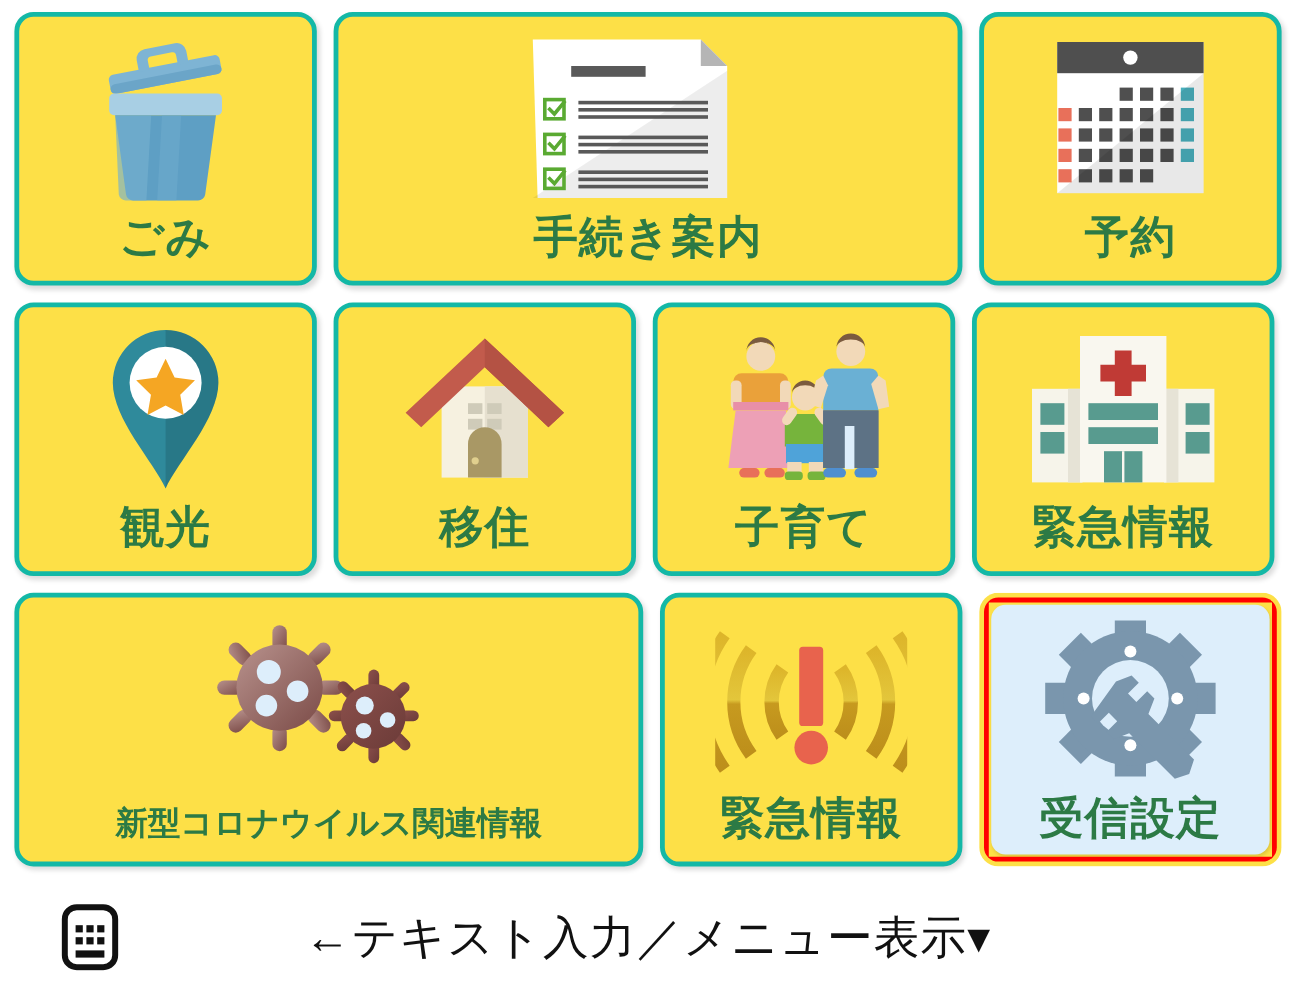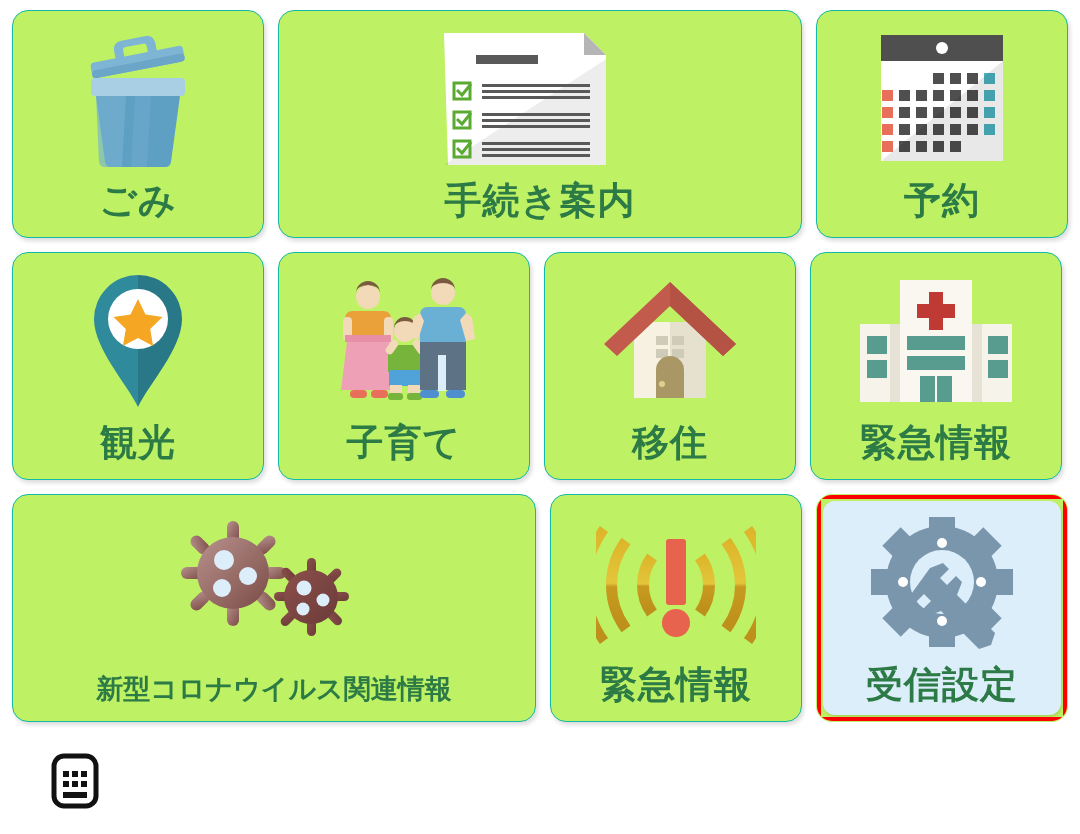--- a/index.html
+++ b/index.html
@@ -29,22 +29,22 @@
   .menu-row {
     display: flex;
     gap: 14px;
     height: 228px;
     margin-bottom: 14px;
   }
   .menu-row:last-child { margin-bottom: 0; }
 
   .card {
     position: relative;
-    background: #bef264;
-    border: 1px solid #14b8a6;
+    background: #fde047;
+    border: 4px solid #14b8a6;
     border-radius: 16px;
     box-shadow: 2px 3px 4px rgba(0,0,0,0.14);
     display: flex;
     flex-direction: column;
     align-items: center;
     justify-content: flex-end;
     padding-bottom: 6px;
     overflow: hidden;
     cursor: pointer;
   }
@@ -250,20 +250,42 @@
       <div class="card w-quarter">
         <div class="icon-wrap">
           <svg width="110" height="140" viewBox="0 0 110 140">
             <path d="M55 4 a44 44 0 0 1 44 44 c0 30 -34 66 -44 88 c-10 -22 -44 -58 -44 -88 a44 44 0 0 1 44 -44 z" fill="#2f8a9b"></path>
             <path d="M55 4 a44 44 0 0 1 44 44 c0 30 -34 66 -44 88 z" fill="#000000" opacity="0.13"></path>
             <circle cx="55" cy="48" r="30" fill="#ffffff"></circle>
             <path d="M55 28 l7.5 15.5 l17 2.4 l-12.3 12 l2.9 17 l-15.1 -8 l-15.1 8 l2.9 -17 l-12.3 -12 l17 -2.4 z" fill="#f5a623"></path>
           </svg>
         </div>
         <div class="card-label">観光</div>
+      </div>
+
+      <div class="card w-quarter">
+        <div class="icon-wrap">
+          <svg width="140" height="130" viewBox="0 0 140 130">
+
+            <rect x="34" y="46" width="72" height="76" fill="#f6f1e0"></rect>
+            <rect x="70" y="46" width="36" height="76" fill="#e6e0cf"></rect>
+
+            <path d="M70 6 l66 62 l-13 12 l-53 -50 l-53 50 l-13 -12 z" fill="#c25b4c"></path>
+            <path d="M70 6 l66 62 l-13 12 l-53 -50 z" fill="#b45244"></path>
+
+            <rect x="56" y="60" width="12" height="9" fill="#cfcbb9"></rect>
+            <rect x="72" y="60" width="12" height="9" fill="#cfcbb9"></rect>
+            <rect x="56" y="73" width="12" height="9" fill="#cfcbb9"></rect>
+            <rect x="72" y="73" width="12" height="9" fill="#cfcbb9"></rect>
+
+            <path d="M56 122 v-28 a14 14 0 0 1 28 0 v28 z" fill="#a99865"></path>
+            <circle cx="62" cy="108" r="3" fill="#e0cf8e"></circle>
+          </svg>
+        </div>
+        <div class="card-label">移住</div>
       </div>
 
       <div class="card w-quarter">
         <div class="icon-wrap">
           <svg width="155" height="140" viewBox="0 0 155 140">
 
             <path d="M34 16 a9 7 0 0 1 14 0 z" fill="#7b5b3f"></path>
             <circle cx="41" cy="26" r="12" fill="#f2d9b8"></circle>
             <path d="M29 22 a12 12 0 0 1 24 0 a12 8 0 0 0 -24 0 z" fill="#7b5b3f"></path>
             <path d="M25 40 h32 a7 7 0 0 1 7 7 v20 h-46 v-20 a7 7 0 0 1 7 -7 z" fill="#eaa13a"></path>
@@ -291,42 +313,20 @@
             <path d="M93 42 l-6 4 l-5 20 l9 3 l6 -19 z" fill="#f2d9b8"></path>
             <path d="M139 42 l6 4 l3 22 l-9 2 l-6 -21 z" fill="#f2d9b8"></path>
             <path d="M93 71 h46 v48 h-18 v-30 h-10 v30 h-18 z" fill="#5d7285"></path>
             <rect x="93" y="71" width="46" height="48" fill="#5d7285"></rect>
             <rect x="111" y="84" width="8" height="36" fill="#ddeefb"></rect>
             <rect x="93" y="119" width="19" height="8" rx="4" fill="#4f8fd0"></rect>
             <rect x="119" y="119" width="19" height="8" rx="4" fill="#4f8fd0"></rect>
           </svg>
         </div>
         <div class="card-label">子育て</div>
-      </div>
-
-      <div class="card w-quarter">
-        <div class="icon-wrap">
-          <svg width="140" height="130" viewBox="0 0 140 130">
-
-            <rect x="34" y="46" width="72" height="76" fill="#f6f1e0"></rect>
-            <rect x="70" y="46" width="36" height="76" fill="#e6e0cf"></rect>
-
-            <path d="M70 6 l66 62 l-13 12 l-53 -50 l-53 50 l-13 -12 z" fill="#c25b4c"></path>
-            <path d="M70 6 l66 62 l-13 12 l-53 -50 z" fill="#b45244"></path>
-
-            <rect x="56" y="60" width="12" height="9" fill="#cfcbb9"></rect>
-            <rect x="72" y="60" width="12" height="9" fill="#cfcbb9"></rect>
-            <rect x="56" y="73" width="12" height="9" fill="#cfcbb9"></rect>
-            <rect x="72" y="73" width="12" height="9" fill="#cfcbb9"></rect>
-
-            <path d="M56 122 v-28 a14 14 0 0 1 28 0 v28 z" fill="#a99865"></path>
-            <circle cx="62" cy="108" r="3" fill="#e0cf8e"></circle>
-          </svg>
-        </div>
-        <div class="card-label">移住</div>
       </div>
 
       <div class="card w-quarter">
         <div class="icon-wrap">
           <svg width="160" height="130" viewBox="0 0 160 130">
 
             <rect x="4" y="48" width="42" height="78" fill="#f6f4ea"></rect>
             <rect x="114" y="48" width="42" height="78" fill="#f6f4ea"></rect>
             <rect x="34" y="48" width="12" height="78" fill="#e6e3d6"></rect>
             <rect x="114" y="48" width="12" height="78" fill="#e6e3d6"></rect>
@@ -473,15 +473,16 @@
         <rect x="3" y="3" width="42" height="50" rx="10" fill="none" stroke="#111111" stroke-width="5"></rect>
         <rect x="12" y="18" width="6" height="6" fill="#111111"></rect>
         <rect x="21" y="18" width="6" height="6" fill="#111111"></rect>
         <rect x="30" y="18" width="6" height="6" fill="#111111"></rect>
         <rect x="12" y="28" width="6" height="6" fill="#111111"></rect>
         <rect x="21" y="28" width="6" height="6" fill="#111111"></rect>
         <rect x="30" y="28" width="6" height="6" fill="#111111"></rect>
         <rect x="12" y="39" width="24" height="6" fill="#111111"></rect>
       </svg>
     </div>
+    <div class="bottom-text">←テキスト入力／メニュー表示▾</div>
   </div>
 
 </div>
 
 </body></html>

